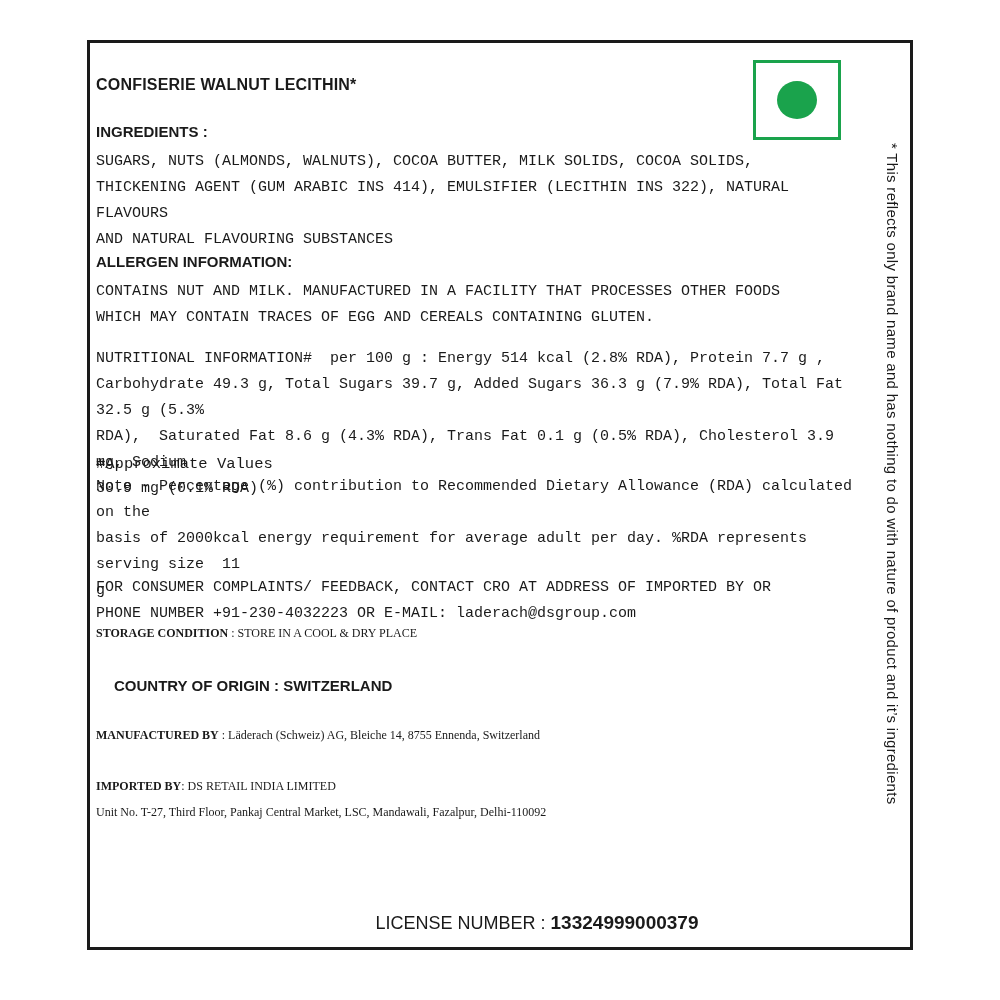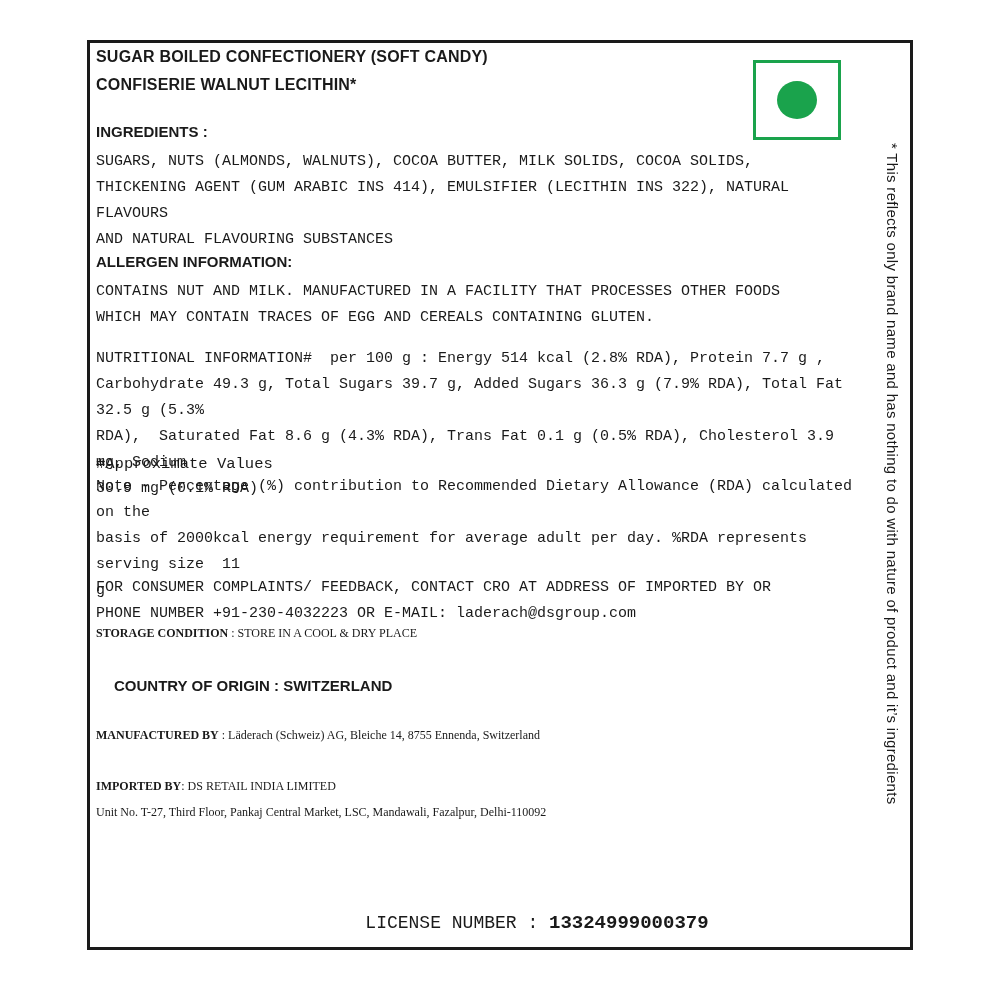--- a/index.html
+++ b/index.html
@@ -127,21 +127,20 @@
   }
   
   .license-line {
     left: 0;
     right: 0;
     top: 869px;
     text-align: center;
     text-indent: 74px;
     font-size: 18px;
     white-space: nowrap;
-    font-family: Liberation Mono, monospace;
   }
   .license-line .num { font-weight: bold; font-size: 19px; }
   
   .side-note {
     left: 779px;
     top: 100px;
     height: 790px;
     width: 32px;
     writing-mode: vertical-rl;
     text-orientation: mixed;
@@ -149,21 +148,20 @@
     letter-spacing: 0.3px;
     white-space: nowrap;
   }
 </style>
 </head>
 <body>
 
 <div class="page">
   <div class="label-box">
 
-    <div class="abs title" style="top:5px">SUGAR BOILED CONFECTIONERY (SOFT CANDY)</div>
     <div class="abs title" style="top:33px">CONFISERIE WALNUT LECITHIN*</div>
 
     <div class="abs veg-mark">
       <div class="veg-dot"></div>
     </div>
 
     <div class="abs heading" style="top:80px">INGREDIENTS :</div>
     <div class="abs para" style="top:106px">SUGARS, NUTS (ALMONDS, WALNUTS), COCOA BUTTER, MILK SOLIDS, COCOA SOLIDS,
 THICKENING AGENT (GUM ARABIC INS 414), EMULSIFIER (LECITHIN INS 322), NATURAL FLAVOURS
 AND NATURAL FLAVOURING SUBSTANCES</div>

